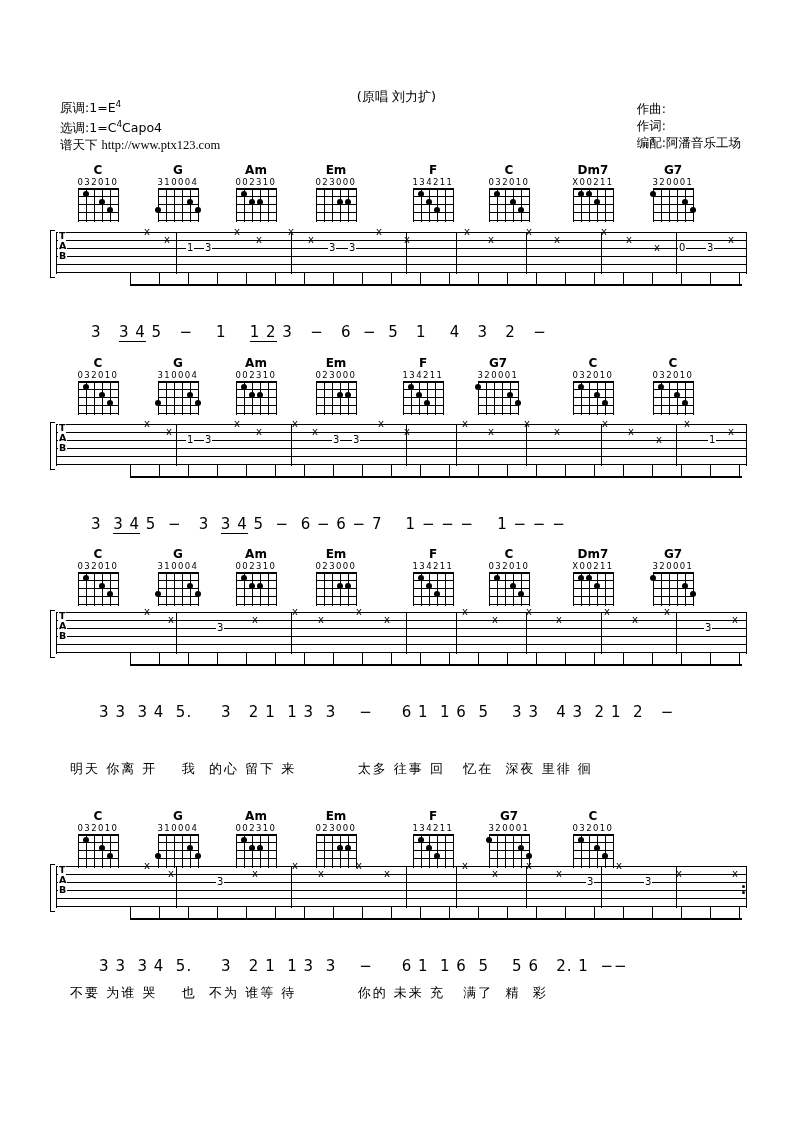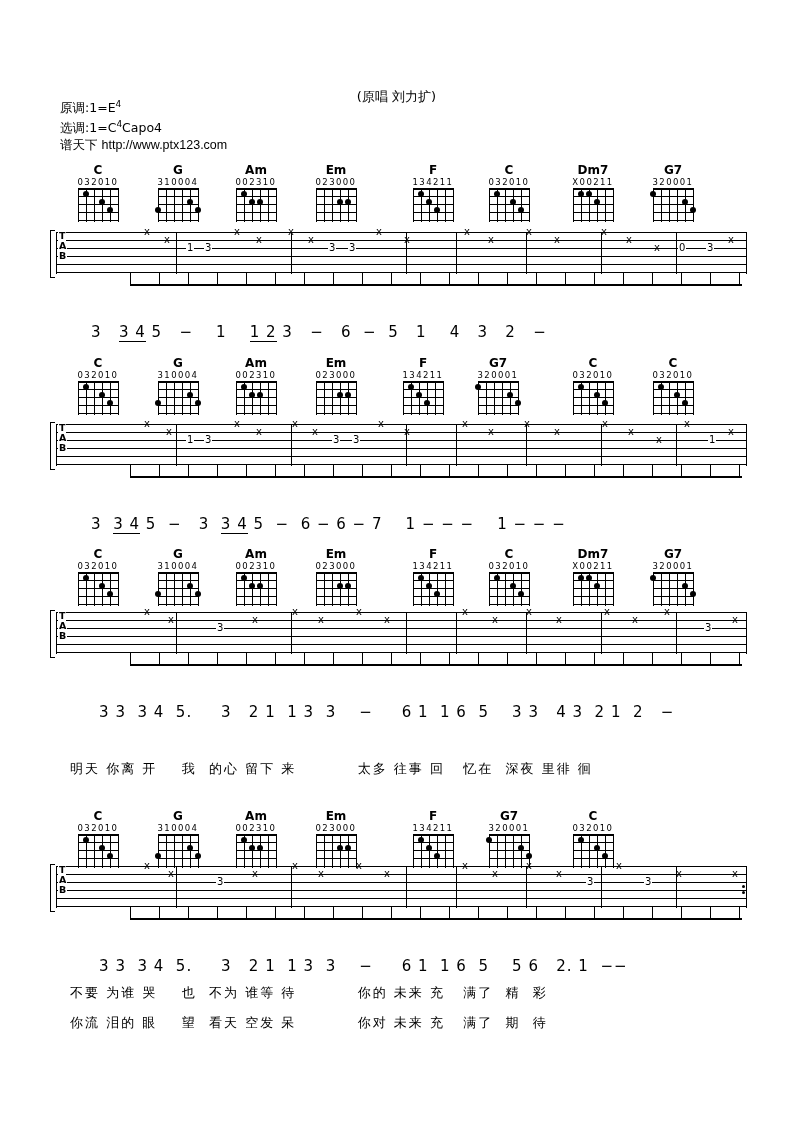--- a/index.html
+++ b/index.html
@@ -26,21 +26,21 @@
   }
   .meta-left{
     position:absolute;top:96px;left:60px;font-size:12.5px;line-height:17px;
     font-family:"DejaVu Sans", sans-serif;white-space:nowrap;
   }
   .meta-left .sup{font-size:9px;vertical-align:super;}
   .meta-right{
     position:absolute;top:100px;right:52px;font-size:12.5px;line-height:17px;
     font-family:"DejaVu Sans", sans-serif;text-align:left;white-space:nowrap;
   }
-  .url{font-family:Liberation Sans, sans-serif;font-size:12.5px;}
+  .url{font-family:Liberation Serif, serif;font-size:12.5px;}
 
   
   .chord{position:absolute;width:46px;}
   .chord .cname{
     font-size:12px;font-weight:bold;text-align:center;
     font-family:"DejaVu Sans", sans-serif;line-height:13px;
   }
   .chord .fing{
     font-size:8.5px;text-align:center;letter-spacing:1.4px;
     font-family:"DejaVu Sans", sans-serif;line-height:10px;
@@ -87,20 +87,25 @@
 <div class="sheet">
 
   <div class="subtitle">(原唱 刘力扩)</div>
 
   <div class="meta-left">
     <div><span>原调:1=E</span><span class="sup">4</span></div>
     <div><span>选调:1=C</span><span class="sup">4</span><span>Capo4</span></div>
     <div><span>谱天下</span> <span class="url">http://www.ptx123.com</span></div>
   </div>
 
+  <div class="meta-right">
+    <div>作曲:</div>
+    <div>作词:</div>
+    <div>编配:阿潘音乐工场</div>
+  </div>
 
   <div id="chordlayer">
       <div class="chord" style="left: 75px; top: 164px;">
         <div class="cname">C</div>
         <div class="fing">032010</div>
         <div class="grid">
           <div class="nut"></div>
           <div class="hline" style="top:8px"></div>
           <div class="hline" style="top:16px"></div>
           <div class="hline" style="top:24px"></div>
@@ -991,21 +996,20 @@
   <div class="numrow" style="top:685px;left:76px;letter-spacing:1px;">
     <span style="font-size:15px;">3 3&nbsp;&nbsp;3 4&nbsp;&nbsp;5.&nbsp;&nbsp;&nbsp;&nbsp;&nbsp;3&nbsp;&nbsp;&nbsp;2 1&nbsp;&nbsp;1 3&nbsp;&nbsp;3&nbsp;&nbsp;&nbsp;&nbsp;−&nbsp;&nbsp;&nbsp;&nbsp;&nbsp;6 1&nbsp;&nbsp;1 6&nbsp;&nbsp;5&nbsp;&nbsp;&nbsp;&nbsp;3 3&nbsp;&nbsp;&nbsp;4 3&nbsp;&nbsp;2 1&nbsp;&nbsp;2&nbsp;&nbsp;&nbsp;−</span>
   </div>
 
   <div class="numrow" style="top:939px;left:76px;letter-spacing:1px;">
     <span style="font-size:15px;">3 3&nbsp;&nbsp;3 4&nbsp;&nbsp;5.&nbsp;&nbsp;&nbsp;&nbsp;&nbsp;3&nbsp;&nbsp;&nbsp;2 1&nbsp;&nbsp;1 3&nbsp;&nbsp;3&nbsp;&nbsp;&nbsp;&nbsp;−&nbsp;&nbsp;&nbsp;&nbsp;&nbsp;6 1&nbsp;&nbsp;1 6&nbsp;&nbsp;5&nbsp;&nbsp;&nbsp;&nbsp;5 6&nbsp;&nbsp;&nbsp;2.&nbsp;1&nbsp;&nbsp;−−</span>
   </div>
 
   <div class="lyric" style="top:760px;left:70px;letter-spacing:2px;">明天 你离 开    我  的心 留下 来          太多 往事 回   忆在  深夜 里徘 徊</div>
   <div class="lyric" style="top:984px;left:70px;letter-spacing:2px;">不要 为谁 哭    也  不为 谁等 待          你的 未来 充   满了  精  彩</div>
-  <div class="lyric" style="top:1014px;left:70px;letter-spacing:2px;">你流 泪的 眼    望  看天 空发 呆          你对 未来 充   满了  期  待</div>
 
   <div class="segno" style="top:672px;left:58px;">𝍙</div>
 
 <div class="repeat-dots" style="left: 742px; top: 882px;">
       <span></span>
       <span></span>
     </div>
   </div>
 
 </body></html>

